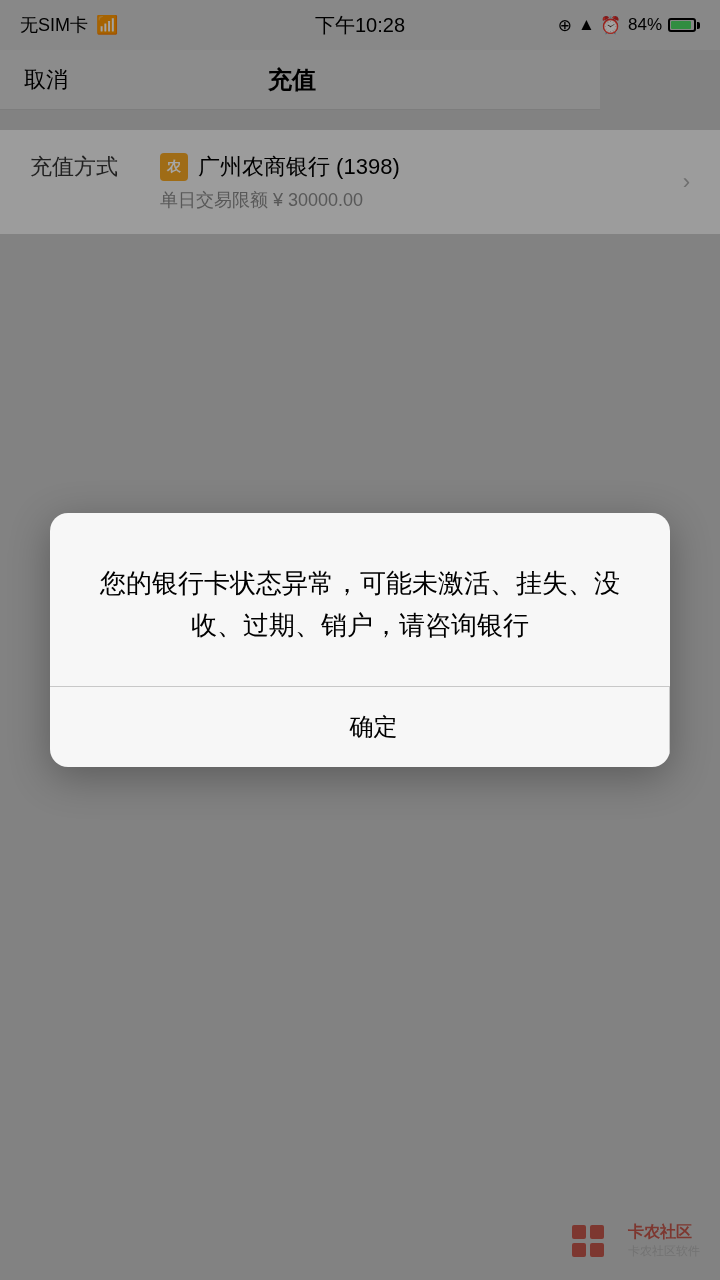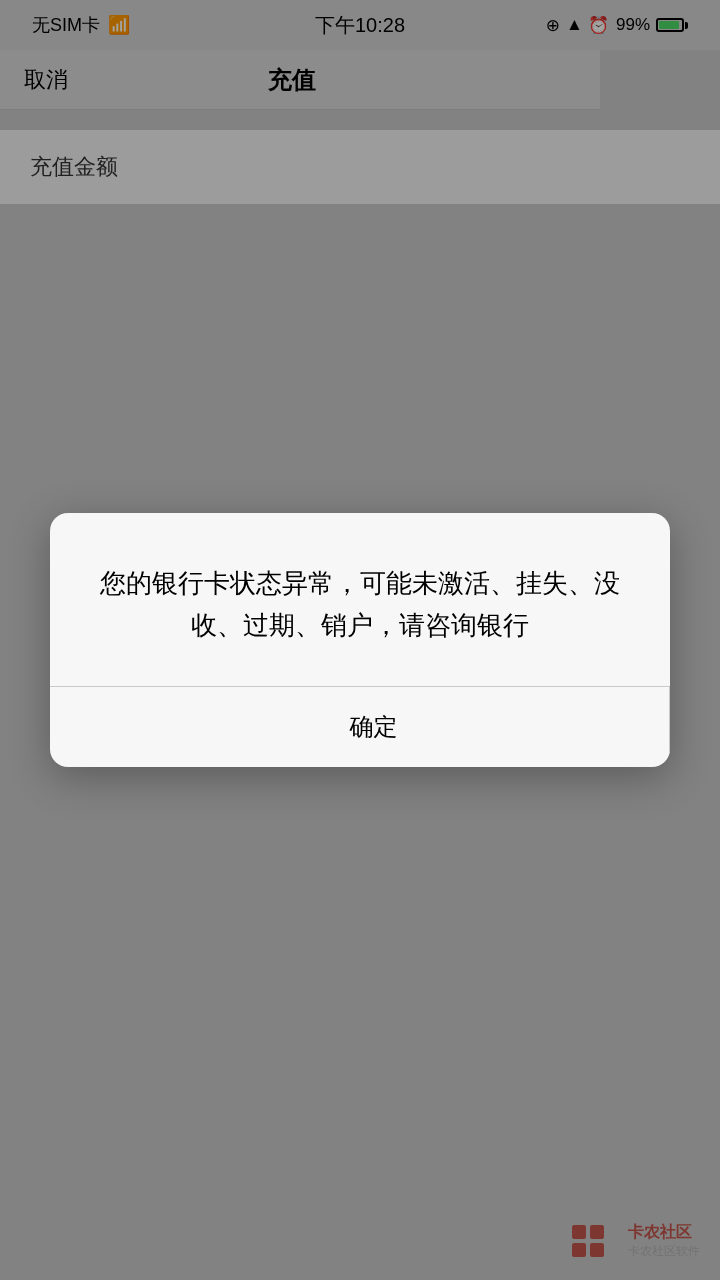--- a/index.html
+++ b/index.html
@@ -15,21 +15,21 @@
     }
 
     
     .status-bar {
       width: 720px;
       height: 50px;
       background-color: #d1d1d1;
       display: flex;
       align-items: center;
       justify-content: space-between;
-      padding: 0 32px;
+      padding: 0 20px;
       position: relative;
     }
 
     .status-left {
       display: flex;
       align-items: center;
       gap: 8px;
       font-size: 18px;
       color: #000;
       font-weight: 500;
@@ -299,44 +299,54 @@
 <div class="status-bar">
   <div class="status-left">
     <span>无SIM卡</span>
     <span class="wifi-icon">📶</span>
   </div>
   <div class="status-center">下午10:28</div>
   <div class="status-right">
     <span>⊕</span>
     <span>▲</span>
     <span>⏰</span>
-    <span>99%</span>
+    <span>84%</span>
     <div class="battery-icon">
       <div class="battery-body">
         <div class="battery-fill"></div>
       </div>
       <div class="battery-tip"></div>
     </div>
   </div>
 </div>
 
 <div class="nav-bar">
   <span class="nav-cancel">取消</span>
   <span class="nav-title">充值</span>
   <div class="nav-placeholder"></div>
 </div>
 
 <div class="page-content">
 
-
-  <div class="amount-section">
-    <div class="amount-label-row">
-      <span class="amount-label">充值金额</span>
+  <div class="section-card">
+    <div class="payment-method-row">
+      <div class="payment-method-left">
+        <span class="payment-label">充值方式</span>
+        <div class="payment-bank-info">
+          <div class="bank-name-row">
+            <div class="bank-icon">农</div>
+            <span class="bank-name">广州农商银行 (1398)</span>
+          </div>
+          <span class="bank-limit">单日交易限额 ¥ 30000.00</span>
+        </div>
+      </div>
+      <span class="chevron-right">›</span>
     </div>
   </div>
+
 
 </div>
 
 <div class="overlay">
   <div class="dialog">
     <div class="dialog-body">
       <p class="dialog-message">您的银行卡状态异常，可能未激活、挂失、没收、过期、销户，请咨询银行</p>
     </div>
     <div class="dialog-divider-h"></div>
     <div class="dialog-actions">

